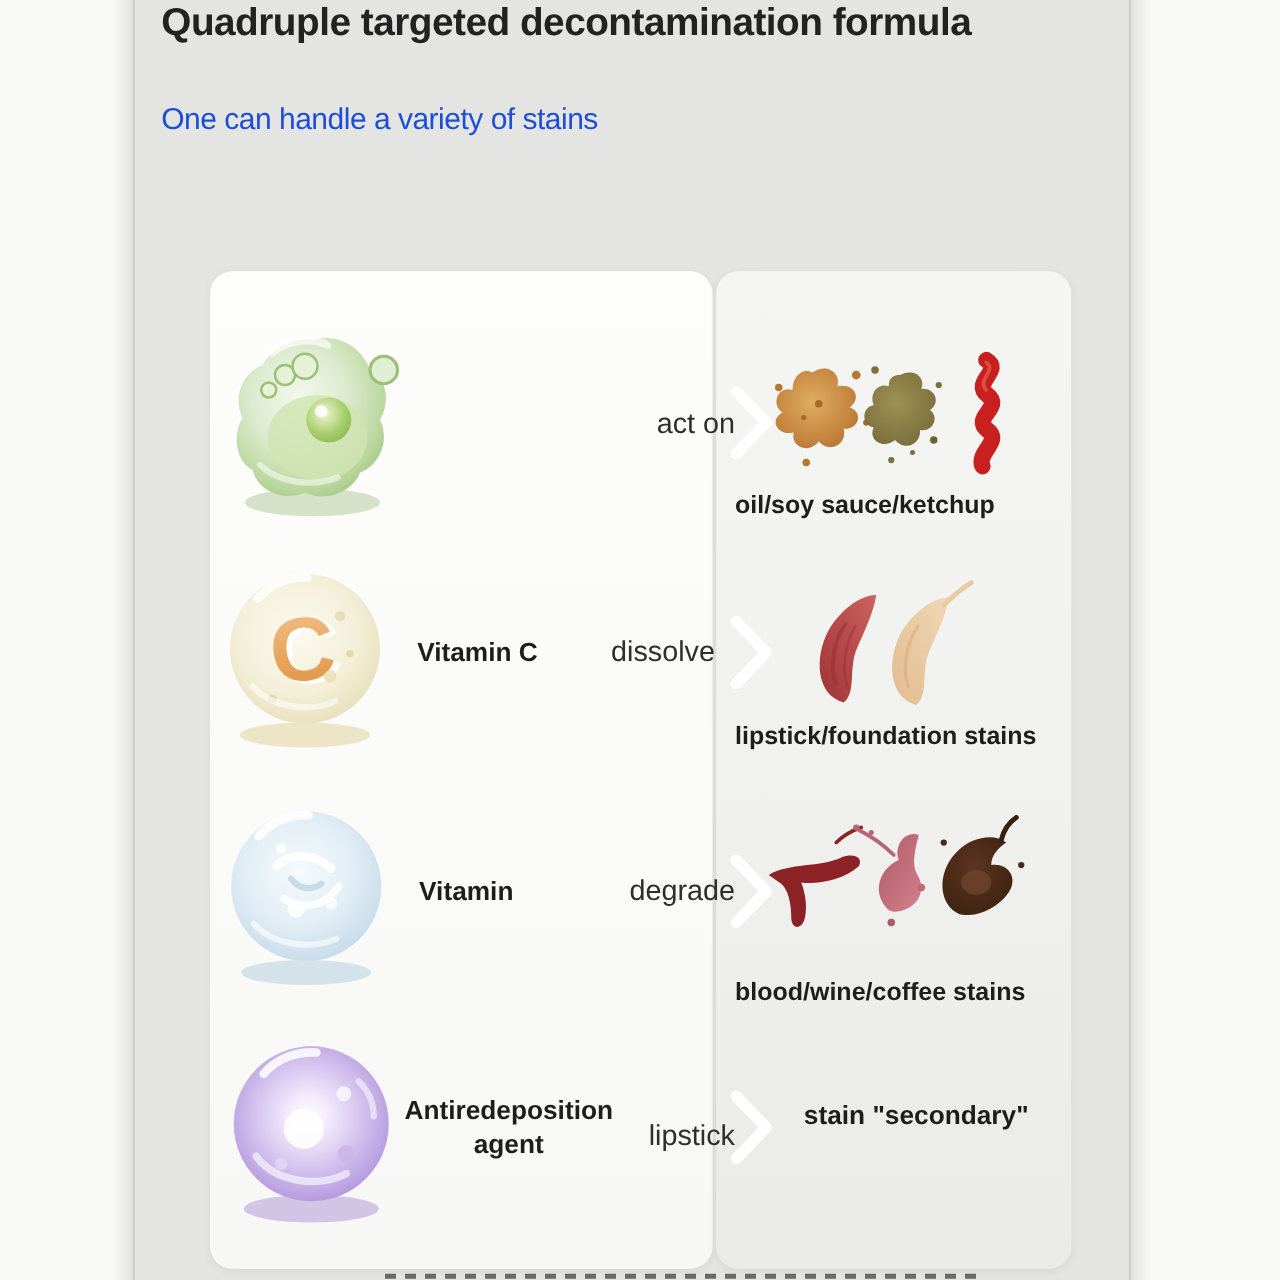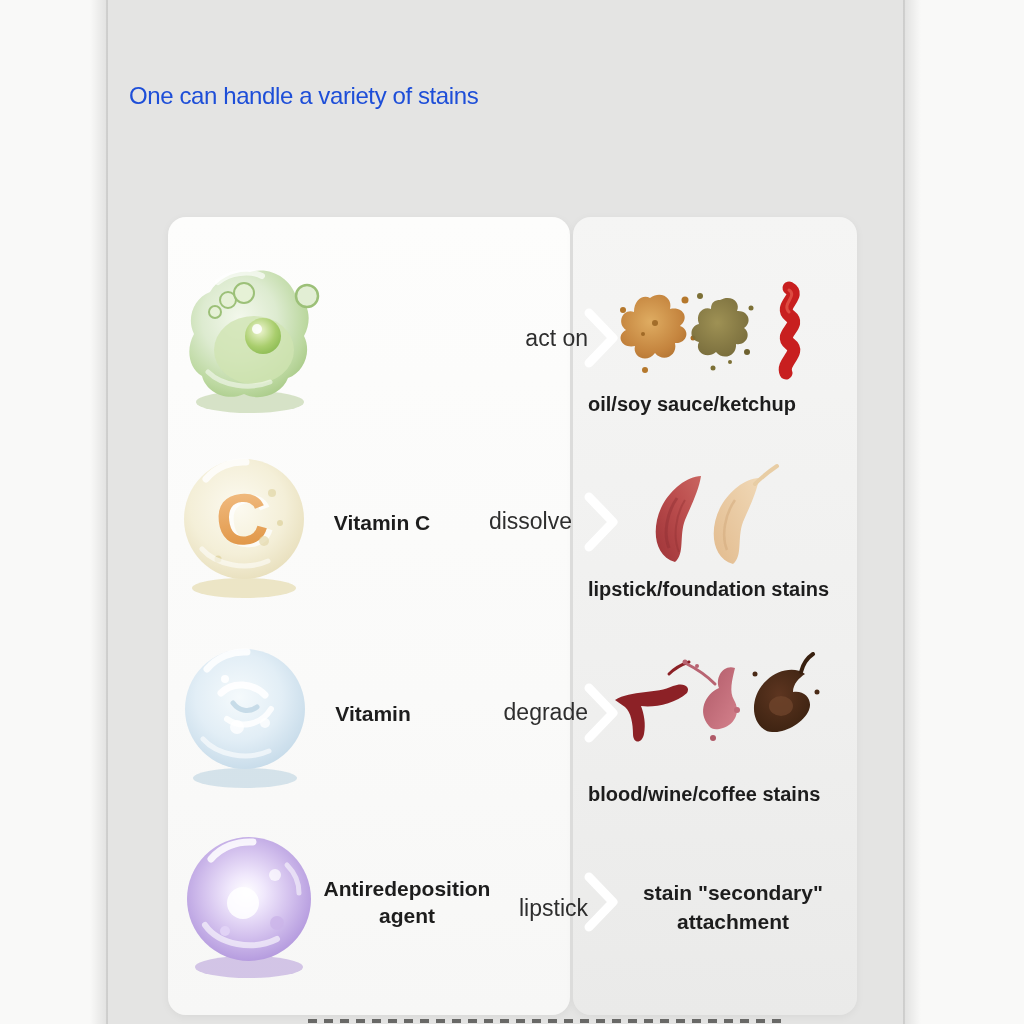--- a/index.html
+++ b/index.html
@@ -29,20 +29,21 @@
     background:repeating-linear-gradient(90deg,#4a4a48 0 9px,transparent 9px 16px);}
 </style>
 </head>
 <body>
 
 <div class="page">
   <div class="column"></div>
   <div class="edge edge-left"></div>
   <div class="edge edge-right"></div>
 
+  <div class="title">Quadruple targeted decontamination formula</div>
   <div class="subtitle">One can handle a variety of stains</div>
 
   <div class="card card-left"></div>
   <div class="card card-right"></div>
 
   <div class="bubble" style="left:178px;top:256px;">
     <svg width="150" height="160" viewBox="0 0 150 160">
       <defs>
         <radialGradient id="gGrad" cx="42%" cy="38%" r="70%">
           <stop offset="0%" stop-color="#f3f8ec"></stop>
@@ -253,17 +254,16 @@
     <div>agent</div>
   </div>
   <div class="action" style="left:448px;top:895px;">lipstick</div>
   <div class="chev" style="left:584px;top:872px;">
     <svg width="36" height="60" viewBox="0 0 36 60">
         <polyline points="5,5 29,30 5,55" fill="none" stroke="#ffffff" stroke-width="9" stroke-linecap="round" stroke-linejoin="round"></polyline>
       </svg>
   </div>
   <div class="result-text" style="left:608px;top:878px;">
     <div>stain "secondary"</div>
-    <div>attachment</div>
   </div>
 
   <div class="bottom-dashes"></div>
 </div>
 
 </body></html>

